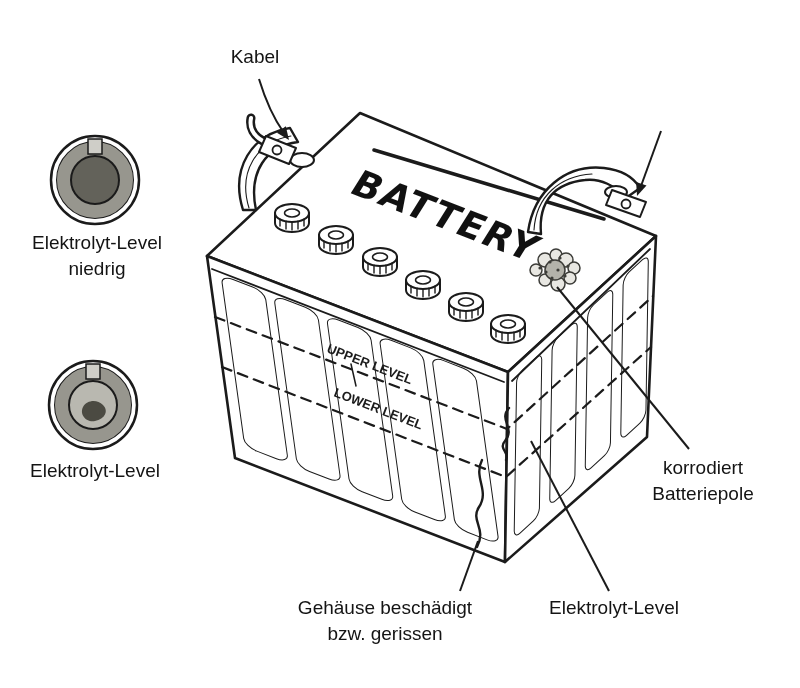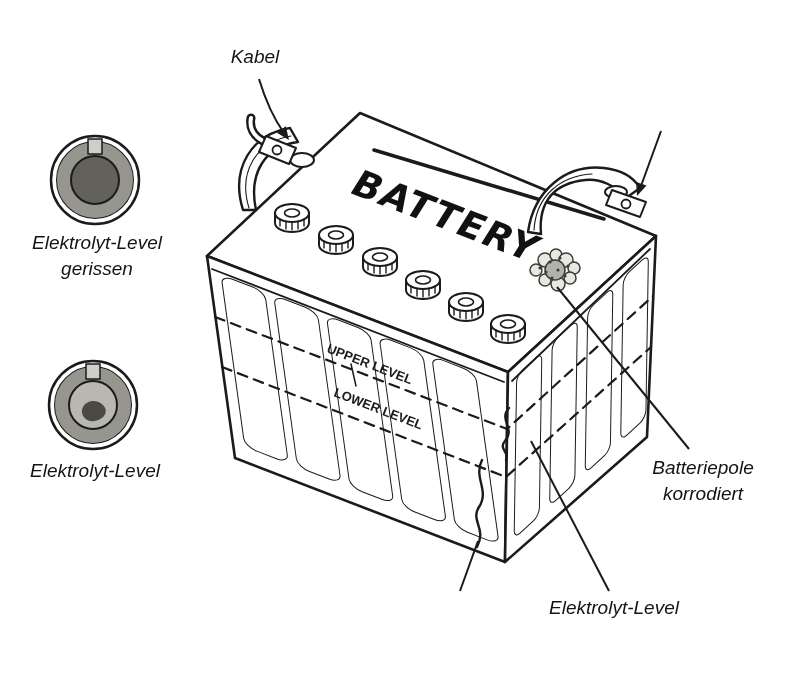--- a/index.html
+++ b/index.html
@@ -11,21 +11,20 @@
     font-family:"Liberation Sans",sans-serif;
   }
   .canvas > svg{position:absolute;left:0;top:0;}
   .lbl{
     position:absolute;
     transform:translateX(-50%);
     font-size:19px;
     color:#141414;
     text-align:center;
     line-height:1.38;
-    font-style:italic;
   }
   .lbl span{display:block;white-space:nowrap;}
 </style>
 </head>
 <body>
 
 <div class="canvas">
 
   <svg width="800" height="688" viewBox="0 0 800 688">
 
@@ -181,30 +180,34 @@
     </g>
   </svg>
 
   <div class="lbl" style="left:255px;top:44px">
     <span>Kabel</span>
   </div>
 
 
   <div class="lbl" style="left:97px;top:230px">
     <span>Elektrolyt-Level</span>
-    <span>gerissen</span>
+    <span>niedrig</span>
   </div>
 
   <div class="lbl" style="left:95px;top:458px">
     <span>Elektrolyt-Level</span>
   </div>
 
   <div class="lbl" style="left:703px;top:455px">
+    <span>korrodiert</span>
     <span>Batteriepole</span>
-    <span>korrodiert</span>
-  </div>
-
+  </div>
+
+  <div class="lbl" style="left:385px;top:595px">
+    <span>Gehäuse beschädigt</span>
+    <span>bzw. gerissen</span>
+  </div>
 
   <div class="lbl" style="left:614px;top:595px">
     <span>Elektrolyt-Level</span>
   </div>
 
 </div>
 
 </body></html>

